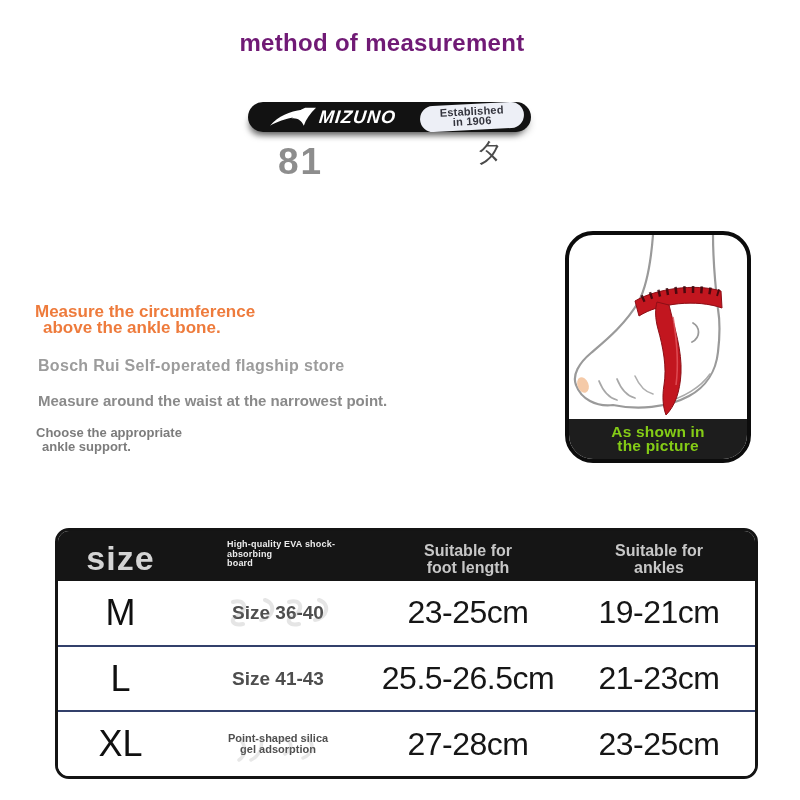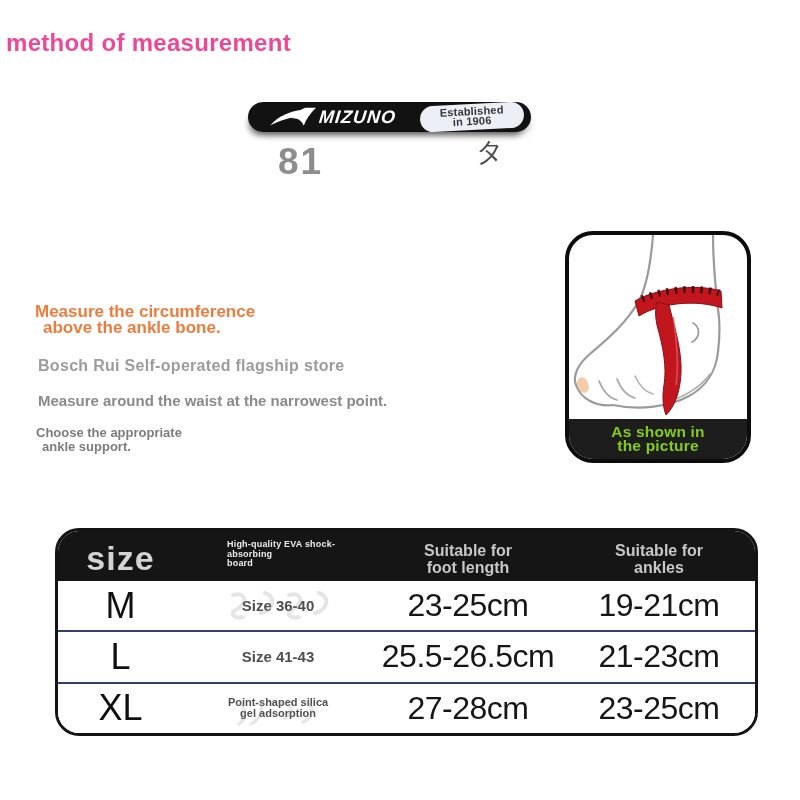--- a/index.html
+++ b/index.html
@@ -4,22 +4,22 @@
 <style>
   html,body{margin:0;padding:0;background:#fff;}
   .canvas{
     position:relative;width:800px;height:800px;background:#ffffff;overflow:hidden;
     font-family:"Liberation Sans",sans-serif;color:#222;
   }
   .abs{position:absolute;}
 
   
   .page-title{
-    left:6px;width:764px;top:29px;text-align:left;
-    font-size:24px;font-weight:800;color:#ec4899;letter-spacing:.3px;
+    left:0;width:764px;top:29px;text-align:center;
+    font-size:24px;font-weight:800;color:#701a75;letter-spacing:.3px;
   }
   .logo-bar{
     left:248px;top:102px;width:283px;height:30px;border-radius:16px;
     background:#121212;display:flex;align-items:center;
     box-shadow:-3px 7px 6px -4px rgba(0,0,0,.55),3px 6px 8px -5px rgba(0,0,0,.3);
   }
   .runbird{margin-left:22px;width:46px;height:20px;flex:none;}
   .wordmark{
     color:#fff;font-size:18px;font-weight:800;font-style:italic;
     letter-spacing:1px;transform:skewX(-6deg);margin-left:3px;white-space:nowrap;
@@ -52,22 +52,22 @@
   }
   .figure-art{position:absolute;left:0;top:0;width:178px;height:186px;}
   .figure-caption{
     position:absolute;left:0;bottom:0;width:100%;height:40px;background:#1d1d1d;
     color:#84cc16;font-size:15.5px;line-height:14.5px;font-weight:800;text-align:center;
     display:flex;flex-direction:column;justify-content:center;letter-spacing:.2px;
   }
 
   
   .size-table{
-    left:55px;top:528px;width:703px;height:208px;box-sizing:border-box;
-    border:3px solid #141414;border-radius:24px;background:#fff;overflow:hidden;
+    left:55px;top:528px;width:703px;height:251px;box-sizing:border-box;
+    border:3px solid #141414;border-radius:14px;background:#fff;overflow:hidden;
     display:flex;flex-direction:column;
   }
   .t-header{
     height:50px;flex:none;background:#151515;display:grid;
     grid-template-columns:125px 190px 190px 1fr;
   }
   .t-header .h-size{
     display:flex;align-items:flex-end;justify-content:center;
     font-size:34px;font-weight:800;color:#d4d4d4;letter-spacing:1px;padding-bottom:3px;
   }
@@ -78,21 +78,21 @@
   .t-header .h-col{
     display:flex;flex-direction:column;align-items:center;justify-content:center;
     font-size:16px;line-height:17px;font-weight:800;color:#c7c7c7;padding-top:6px;
   }
   .t-row{
     flex:1;display:grid;grid-template-columns:125px 190px 190px 1fr;align-items:center;
     background:#fff;position:relative;
   }
   .t-row + .t-row{border-top:2px solid #32406b;}
   .c-size{text-align:center;font-size:36px;font-weight:400;color:#101010;}
-  .c-note{text-align:center;font-size:15px;font-weight:800;color:#4e4e4e;position:relative;}
+  .c-note{text-align:center;font-size:19px;font-weight:800;color:#4e4e4e;position:relative;}
   .c-note-small{text-align:center;font-size:11px;line-height:11.5px;font-weight:800;color:#4f4f4f;position:relative;}
   .c-val{text-align:center;font-size:32px;font-weight:400;color:#161616;letter-spacing:-.5px;}
   .watermark{position:absolute;left:50%;top:50%;transform:translate(-50%,-50%);opacity:.22;filter:blur(.7px);pointer-events:none;}
 </style>
 </head>
 <body>
 
 <div class="canvas">
 
   <div class="abs page-title">method of measurement</div>

